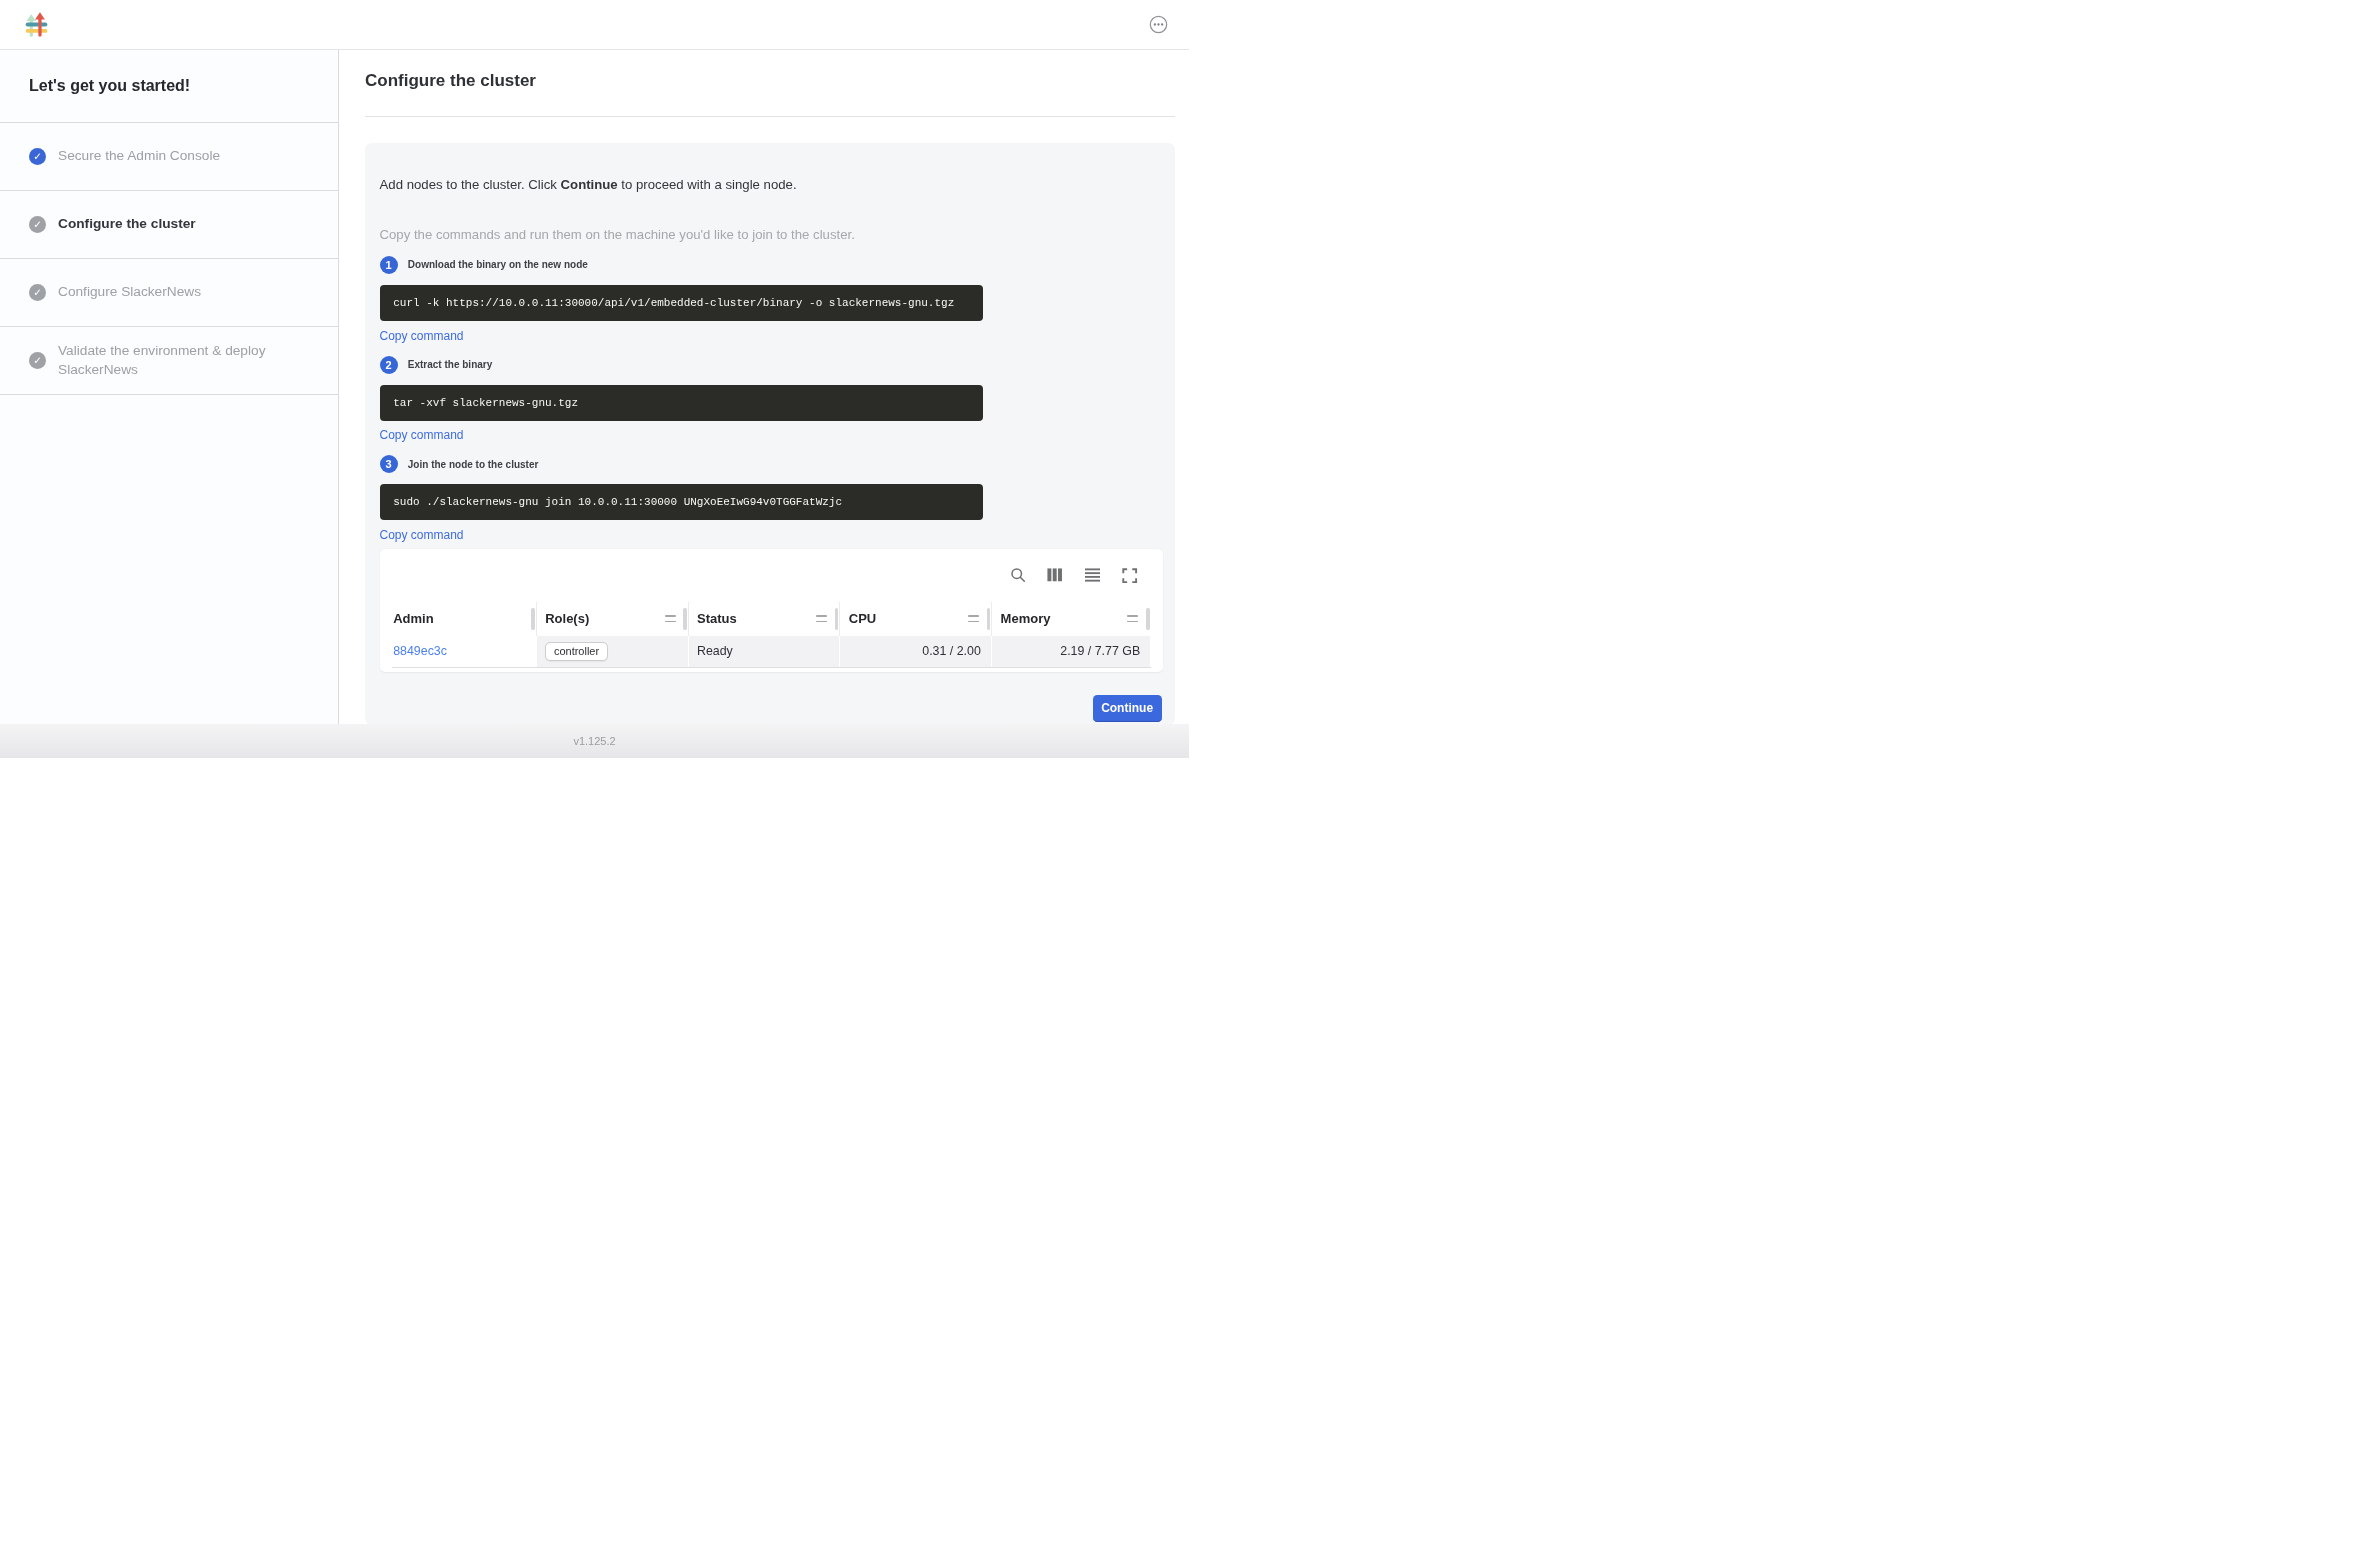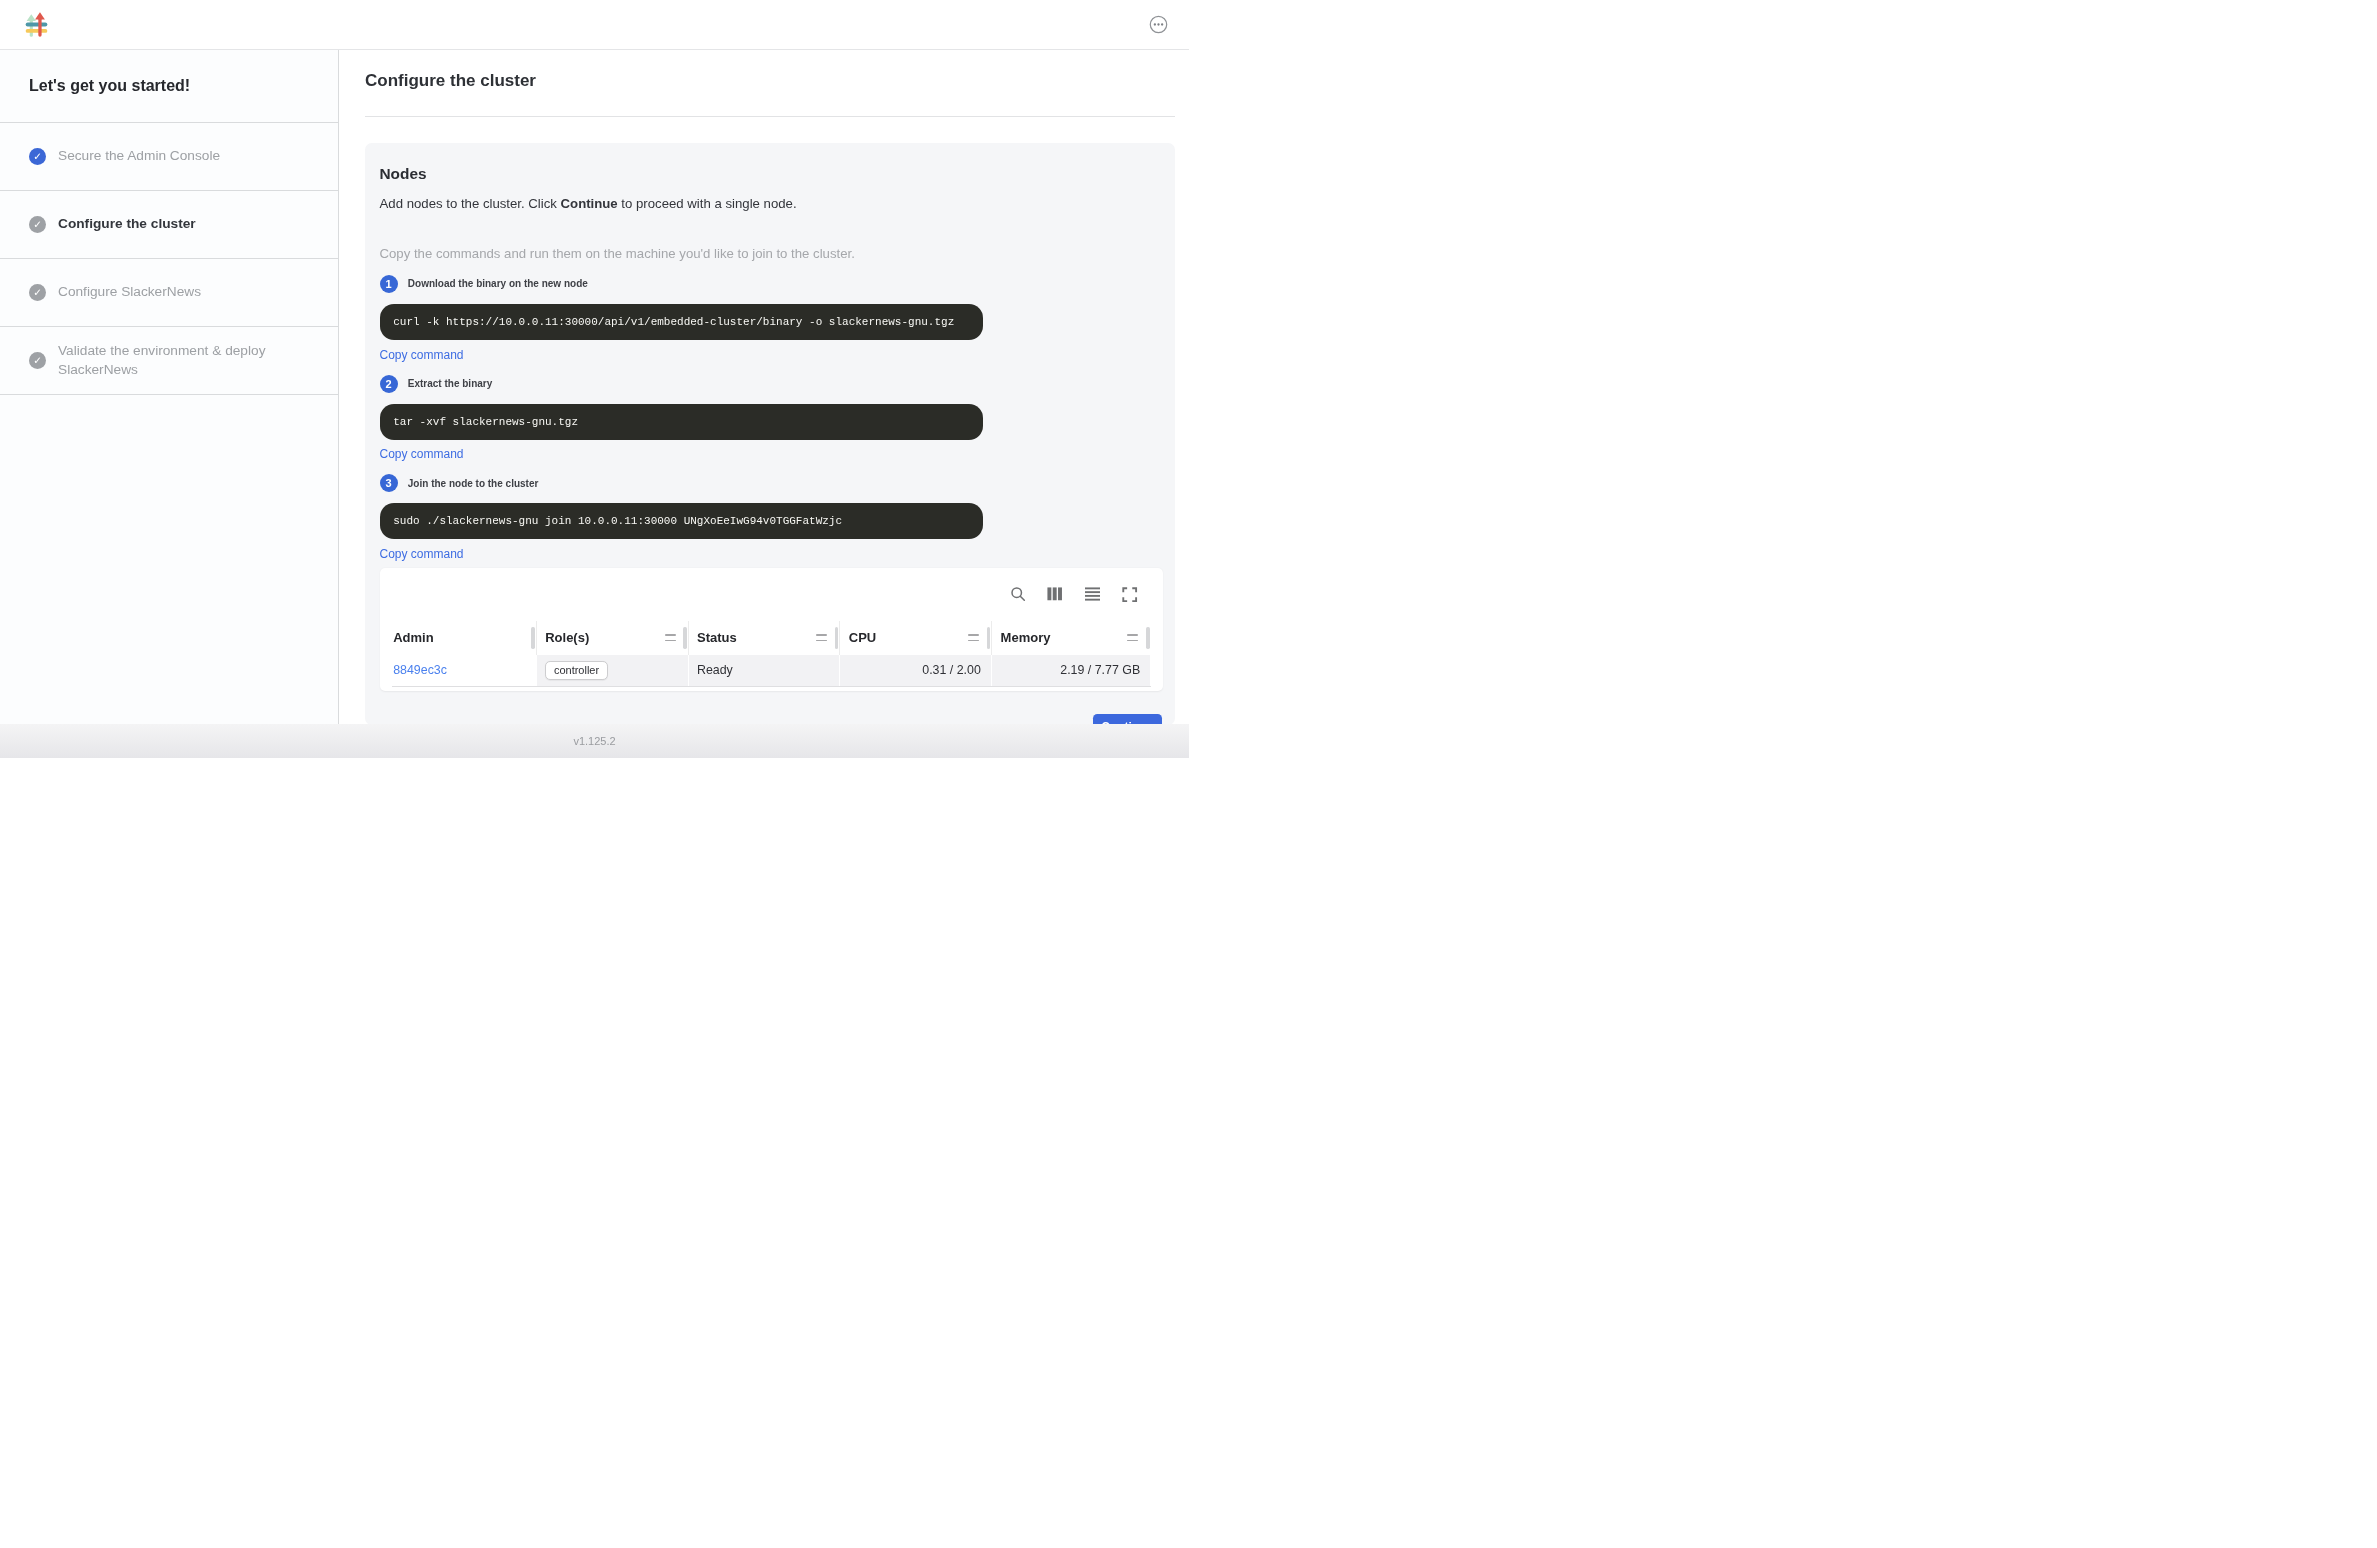--- a/index.html
+++ b/index.html
@@ -40,21 +40,21 @@
   .intro { margin-top:12px; font-size:13.2px; color:#33353b; line-height:17px; }
   .intro b { font-weight:bold; }
   .instructions { margin-top:33px; font-size:13.2px; color:#a5a7ab; line-height:17px; }
 
   .cmd-step-header { margin-top:13px; display:flex; align-items:center; gap:10.3px; }
   .cmd-step-header.later { margin-top:13px; }
   .num-badge { width:18px; height:18px; border-radius:50%; background:#3767d6; color:#fff;
                font-weight:bold; font-size:11px; display:flex; align-items:center; justify-content:center; }
   .cmd-title { font-size:10px; font-weight:bold; color:#3f4147; }
 
-  .codeblock { margin-top:11px; width:603px; height:36px; background:#2b2c27; border-radius:14px;
+  .codeblock { margin-top:11px; width:603px; height:36px; background:#2b2c27; border-radius:4px;
                padding:0 13.7px; display:flex; align-items:center; color:#f8f8f4;
                font-family:"Liberation Mono","DejaVu Sans Mono",monospace; font-size:11px; white-space:nowrap; }
   .copy-link { display:inline-block; margin-top:7.7px; font-size:12px; color:#3d6ce2; text-decoration:none; cursor:pointer; }
 
   
   .table-card { margin-top:6.8px; width:783px; background:#fff; border-radius:5.1px;
                 box-shadow:0 0.9px 1.7px rgba(0,0,0,0.06); padding:0 12px 4.3px 12px; }
   .table-toolbar { height:53px; display:flex; align-items:center; justify-content:flex-end; gap:20.5px; padding-right:12px; }
   .tool-btn { background:none; border:none; padding:0; width:17px; height:17px; display:flex;
               align-items:center; justify-content:center; cursor:pointer; }
@@ -134,21 +134,20 @@
         <span class="step-icon">✓</span>
         <span class="step-label">Validate the environment &amp; deploy SlackerNews</span>
       </div>
     </nav>
 
     <main class="main">
       <h1 class="main-title">Configure the cluster</h1>
       <div class="main-divider"></div>
 
       <section class="card">
-        <h2 class="card-title">Nodes</h2>
 
         <p class="intro"><span>Add nodes to the cluster. Click </span><b>Continue</b><span> to proceed with a single node.</span></p>
 
         <p class="instructions">Copy the commands and run them on the machine you'd like to join to the cluster.</p>
 
         
         <div class="cmd-step-header">
           <span class="num-badge">1</span>
           <span class="cmd-title">Download the binary on the new node</span>
         </div>

